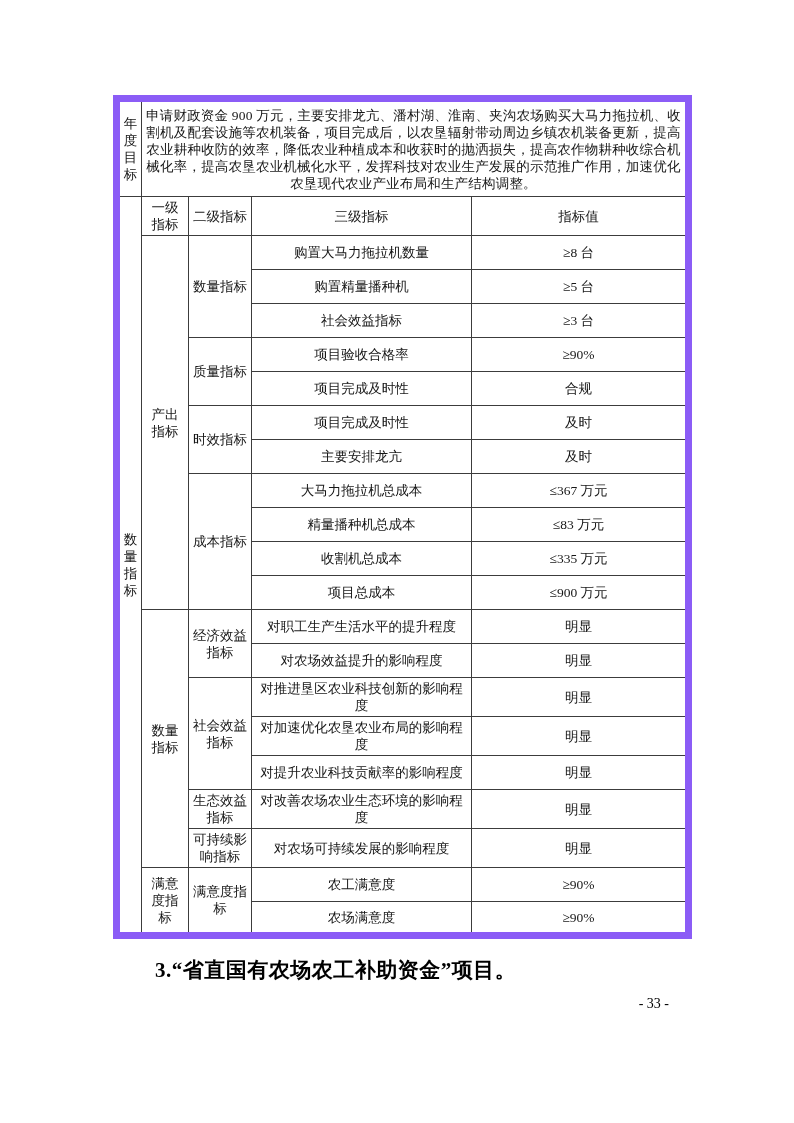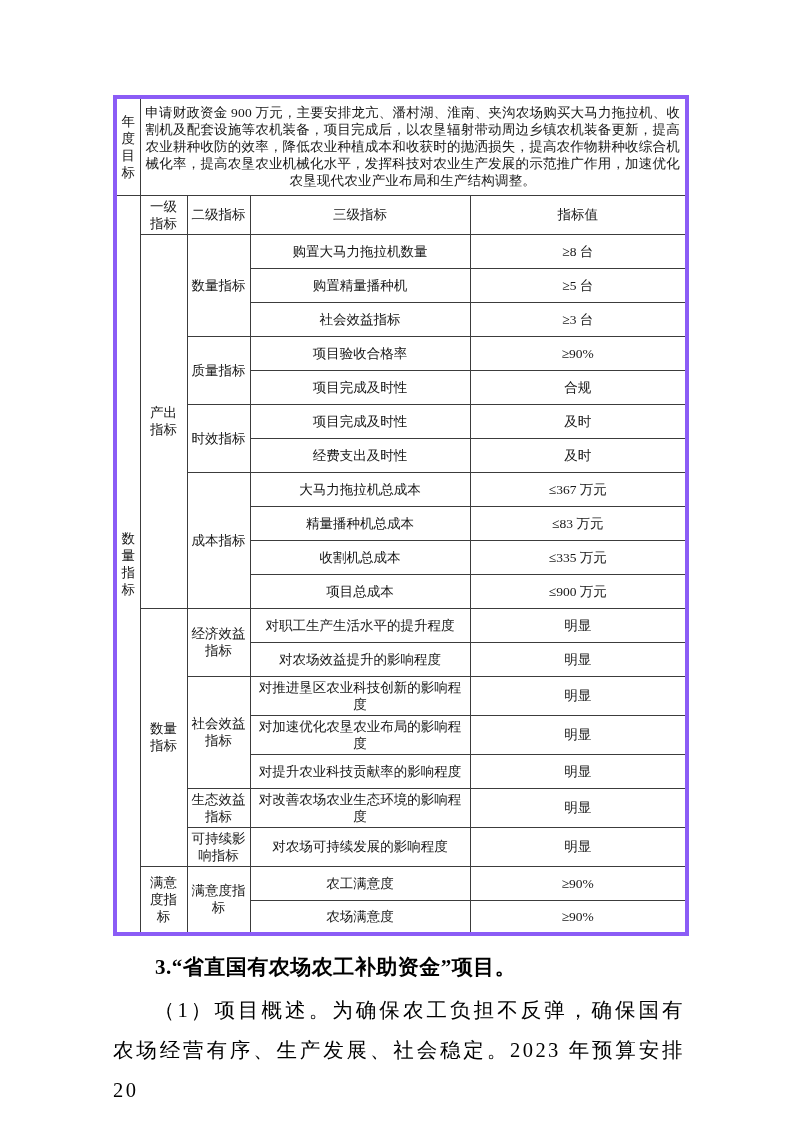--- a/index.html
+++ b/index.html
@@ -14,21 +14,21 @@
     box-sizing: border-box;
     width: 794px;
     height: 1123px;
     padding: 95px 109px 0 113px;
   }
   
   table.doc-table {
     border-collapse: collapse;
     table-layout: fixed;
     width: 572px;
-    border: 4px solid #8b5cf6;
+    border: 7px solid #8b5cf6;
   }
   table.doc-table td {
     border: 1px solid #3c3c3c;
     font-size: 13.5px;
     line-height: 17px;
     text-align: center;
     vertical-align: middle;
     padding: 2px 3px;
     word-break: break-all;
     color: #161616;
@@ -131,21 +131,21 @@
         <td class="c-l3">项目完成及时性</td>
         <td>合规</td>
       </tr>
 
       <tr class="r-data">
         <td rowspan="2">时效指标</td>
         <td class="c-l3">项目完成及时性</td>
         <td>及时</td>
       </tr>
       <tr class="r-data">
-        <td class="c-l3">经费支出及时性</td>
+        <td class="c-l3">主要安排龙亢</td>
         <td>及时</td>
       </tr>
 
       <tr class="r-data">
         <td rowspan="4">成本指标</td>
         <td class="c-l3">大马力拖拉机总成本</td>
         <td>≤367 万元</td>
       </tr>
       <tr class="r-data">
         <td class="c-l3">精量播种机总成本</td>
@@ -204,17 +204,16 @@
         <td>≥90%</td>
       </tr>
       <tr class="r-data">
         <td class="c-l3">农场满意度</td>
         <td>≥90%</td>
       </tr>
     </tbody>
   </table>
 
   <div class="section-heading">3.“省直国有农场农工补助资金”项目。</div>
-  <p class="section-paragraph">（1）项目概述。为确保农工负担不反弹，确保国有农场经营有序、生产发展、社会稳定。2023 年预算安排 20</p>
 
   <div class="page-footer">- 33 -</div>
 
 </div>
 
 </body></html>

